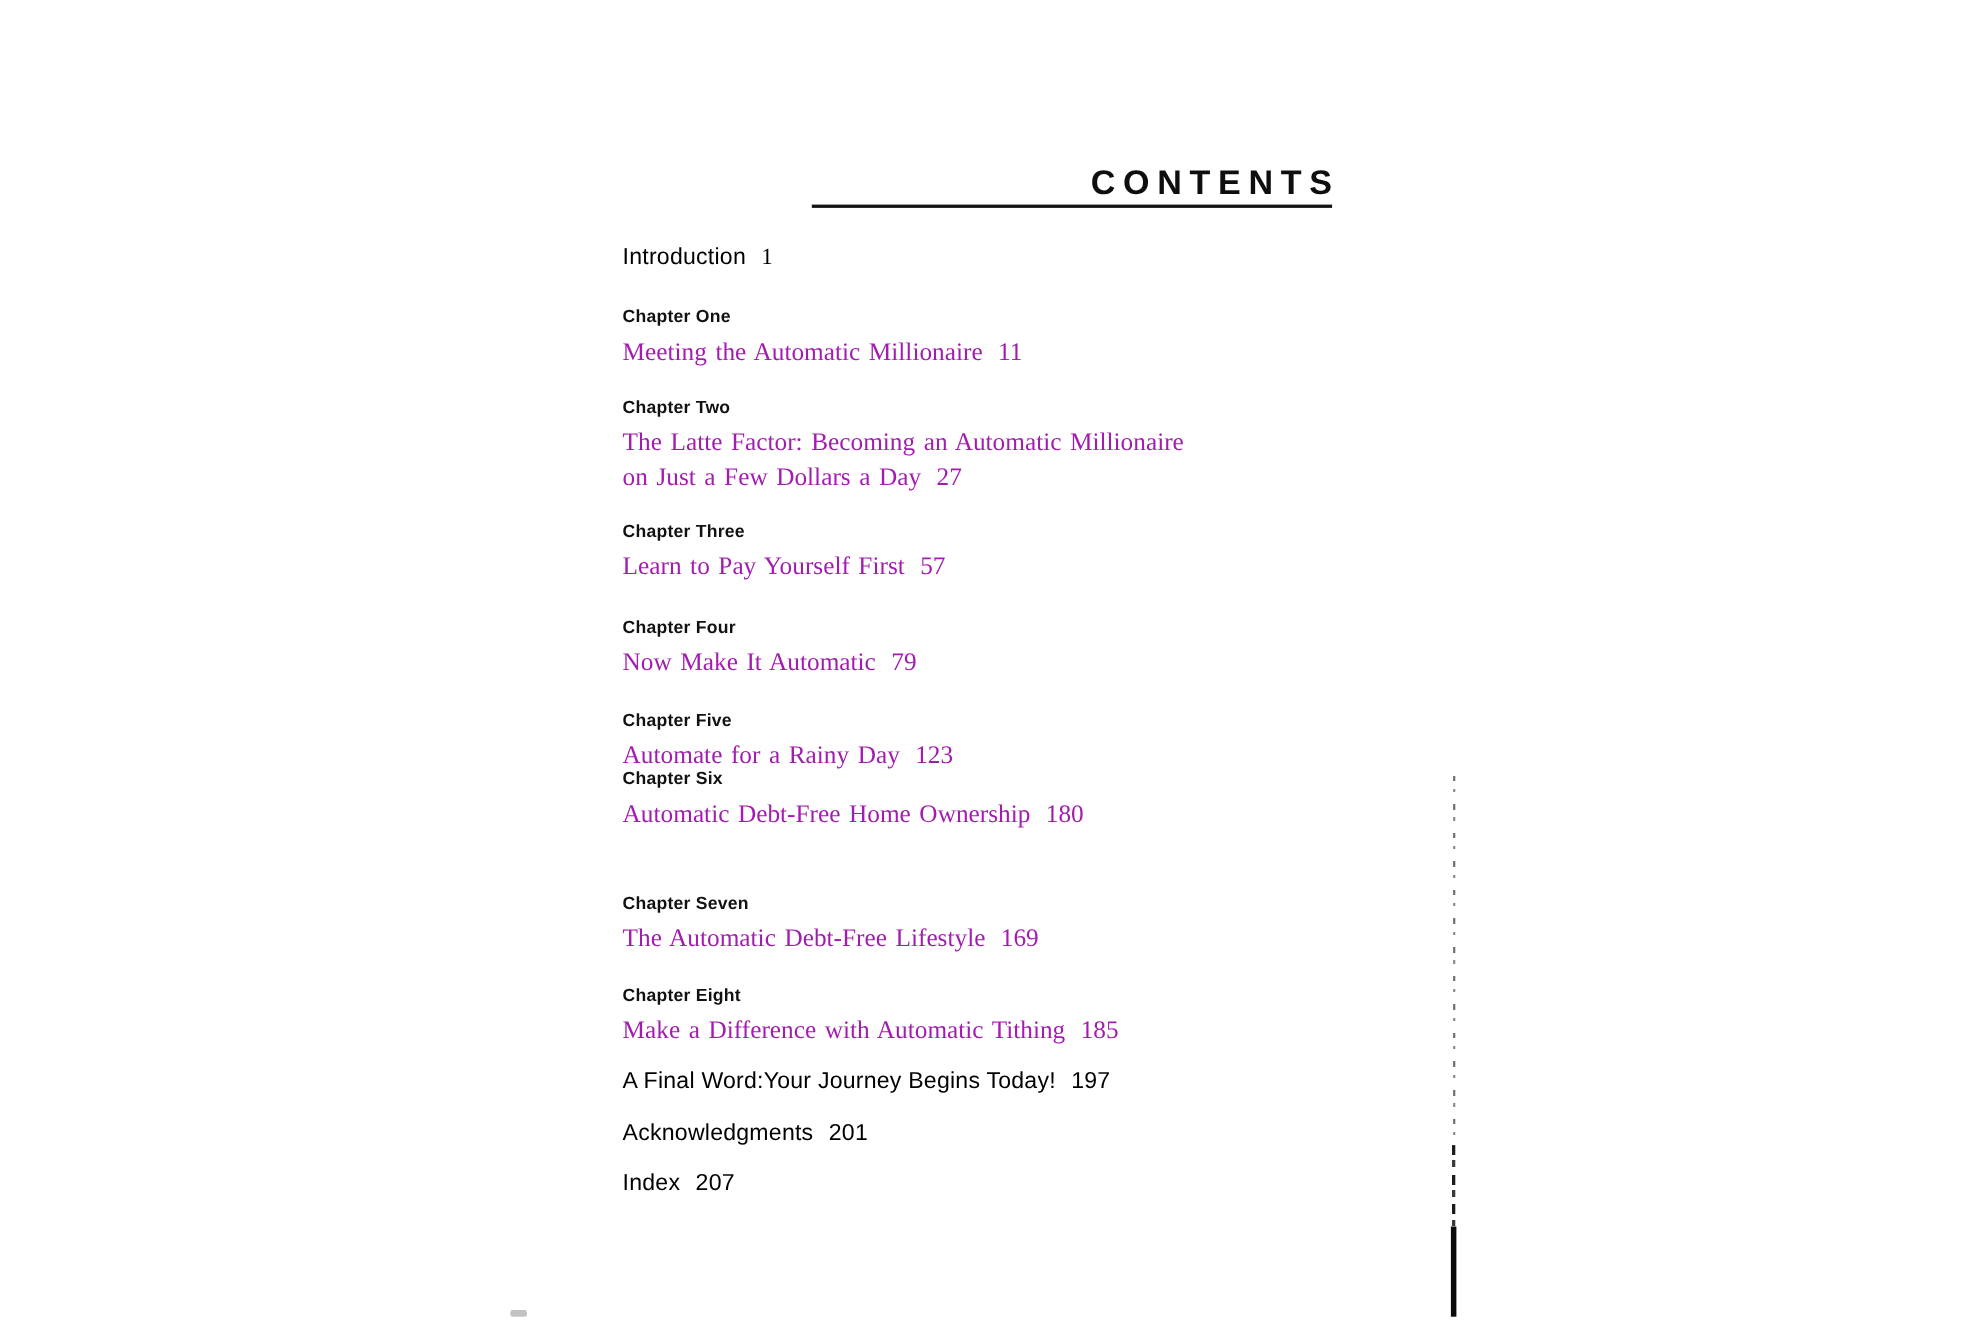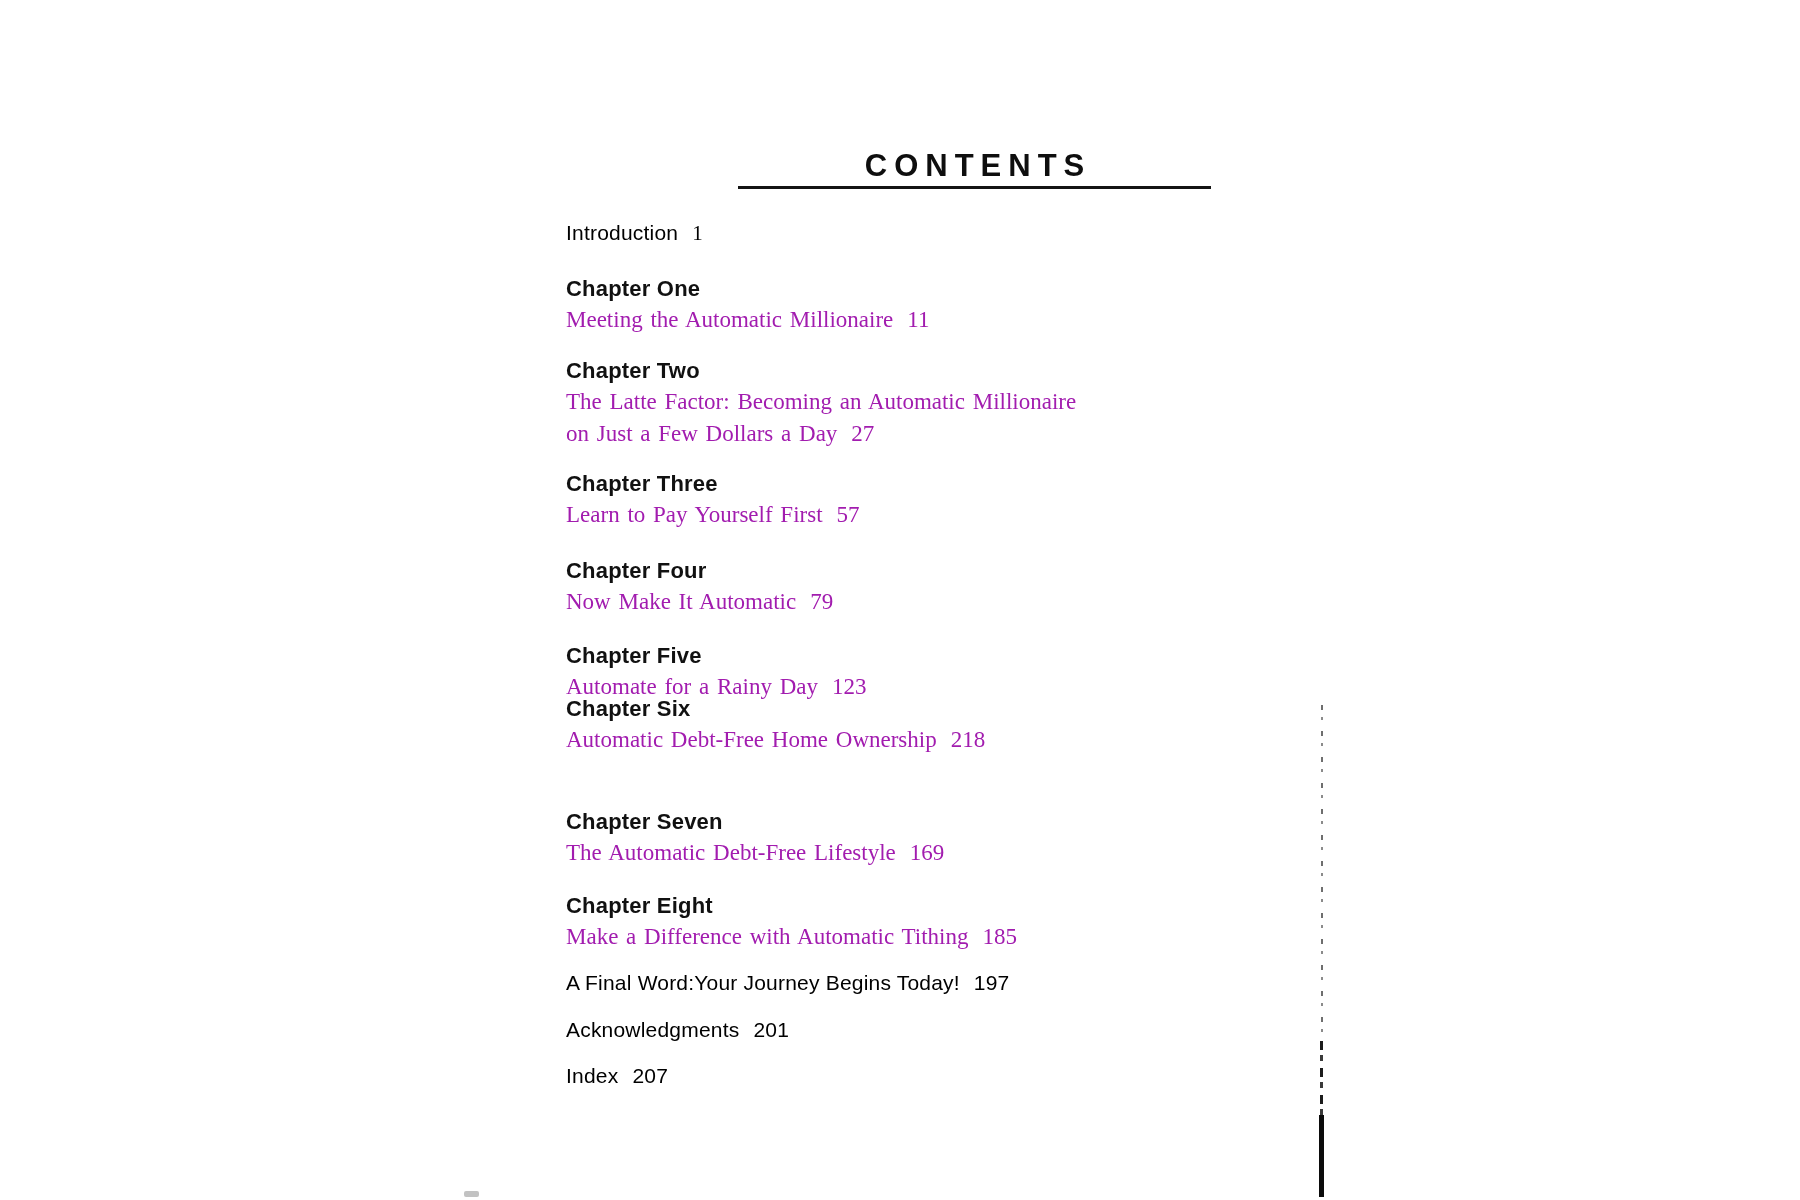--- a/index.html
+++ b/index.html
@@ -8,21 +8,21 @@
     position:relative;
     width:1800px;height:1200px;
     background:#ffffff;
     overflow:hidden;
     color:#1a1a1a;
     font-family:"Liberation Sans",sans-serif;
   }
   
   .header{
     position:absolute;left:738px;top:149px;width:473px;
-    text-align:center;
+    text-align:right;
   }
   .title{
     margin:0 -7px 0 0;
     font-family:"Liberation Sans",sans-serif;
     font-weight:700;
     font-size:31px;line-height:34px;
     letter-spacing:7px;
     color:#0e0e0e;
   }
   .rule{
@@ -38,21 +38,21 @@
   .sans-line{
     font-family:"Liberation Sans",sans-serif;
     font-size:21px;line-height:26px;
     letter-spacing:.2px;
     color:#000000;
     text-align:center;
   }
   .chapter-label{
     font-family:"Liberation Sans",sans-serif;
     font-weight:700;
-    font-size:22px;line-height:26px;
+    font-size:16px;line-height:26px;
     letter-spacing:.2px;
     color:#111111;
   }
   .chapter-title{
     font-family:"Liberation Serif",serif;
     font-size:23px;line-height:32px;
     word-spacing:2px;
     color:#a21caf;
     margin-top:2px;
   }
@@ -129,21 +129,21 @@
     <div class="entry" style="top:643px">
       <div class="chapter-label">Chapter Five</div>
       <div class="chapter-title">
         <span>Automate for a Rainy Day</span><span class="page-num">123</span>
       </div>
     </div>
 
     <div class="entry" style="top:696px">
       <div class="chapter-label">Chapter Six</div>
       <div class="chapter-title">
-        <span>Automatic Debt-Free Home Ownership</span><span class="page-num">218</span>
+        <span>Automatic Debt-Free Home Ownership</span><span class="page-num">180</span>
       </div>
     </div>
 
     <div class="entry" style="top:809px">
       <div class="chapter-label">Chapter Seven</div>
       <div class="chapter-title">
         <span>The Automatic Debt-Free Lifestyle</span><span class="page-num">169</span>
       </div>
     </div>
 

